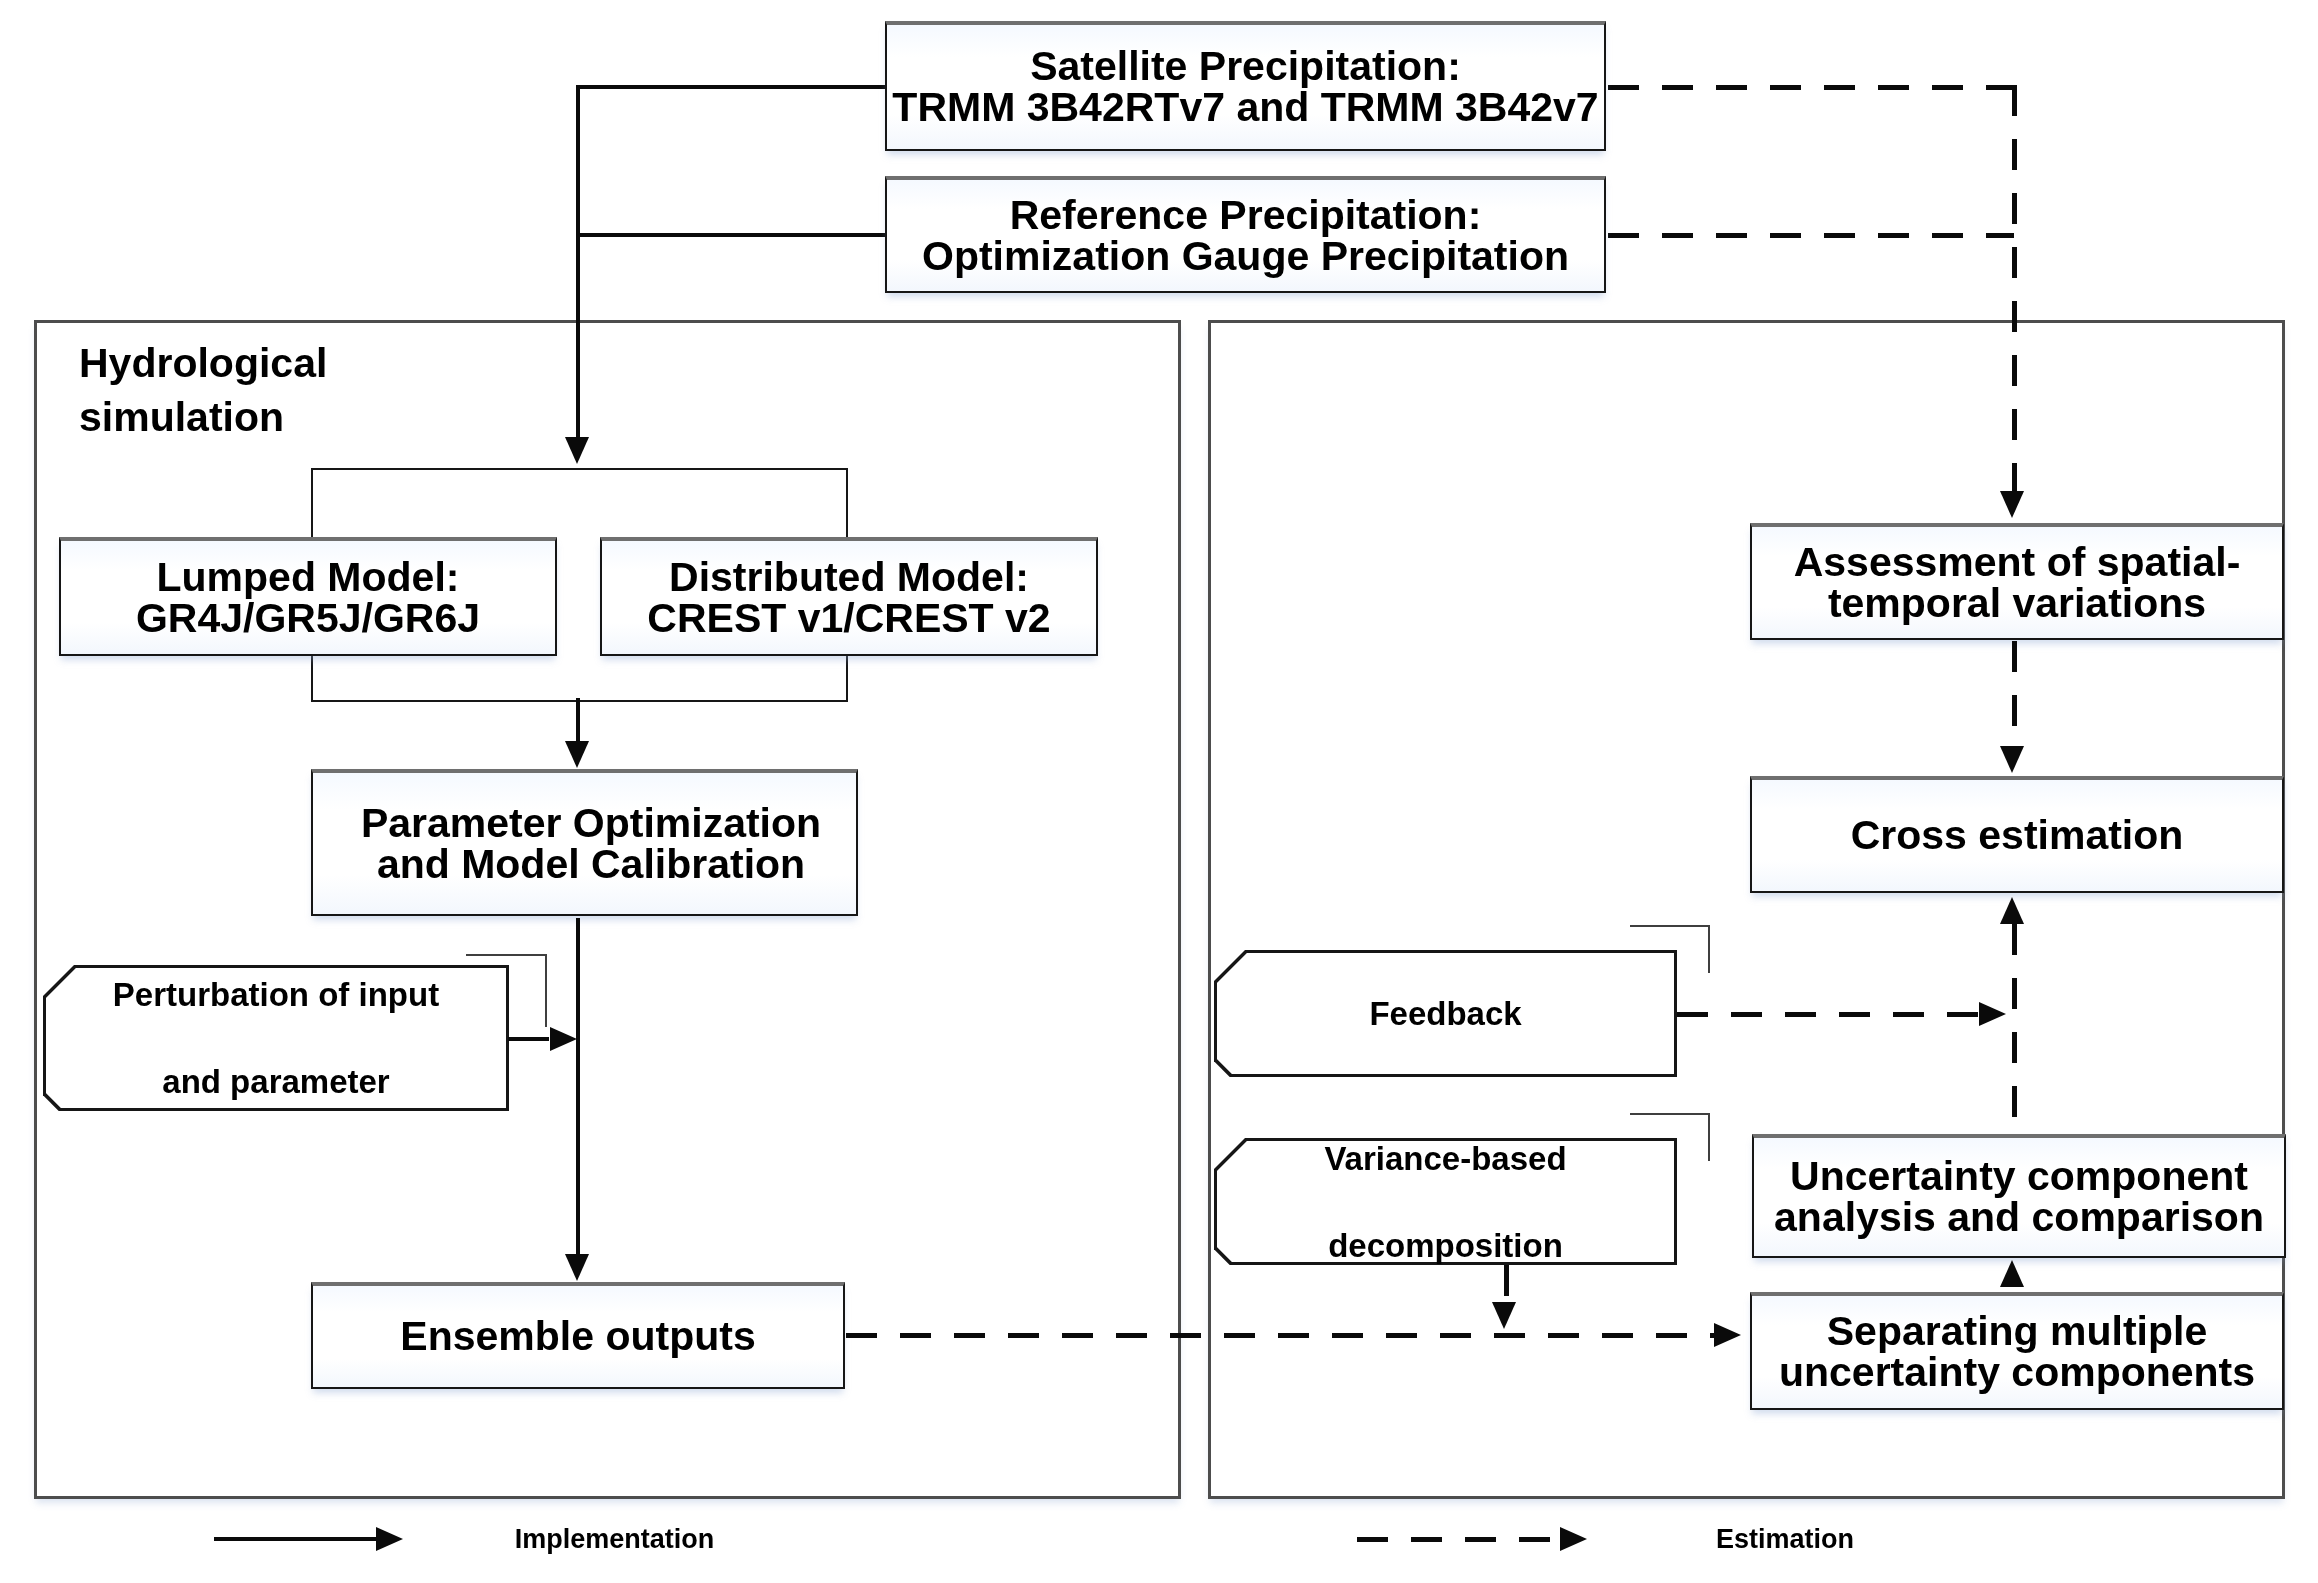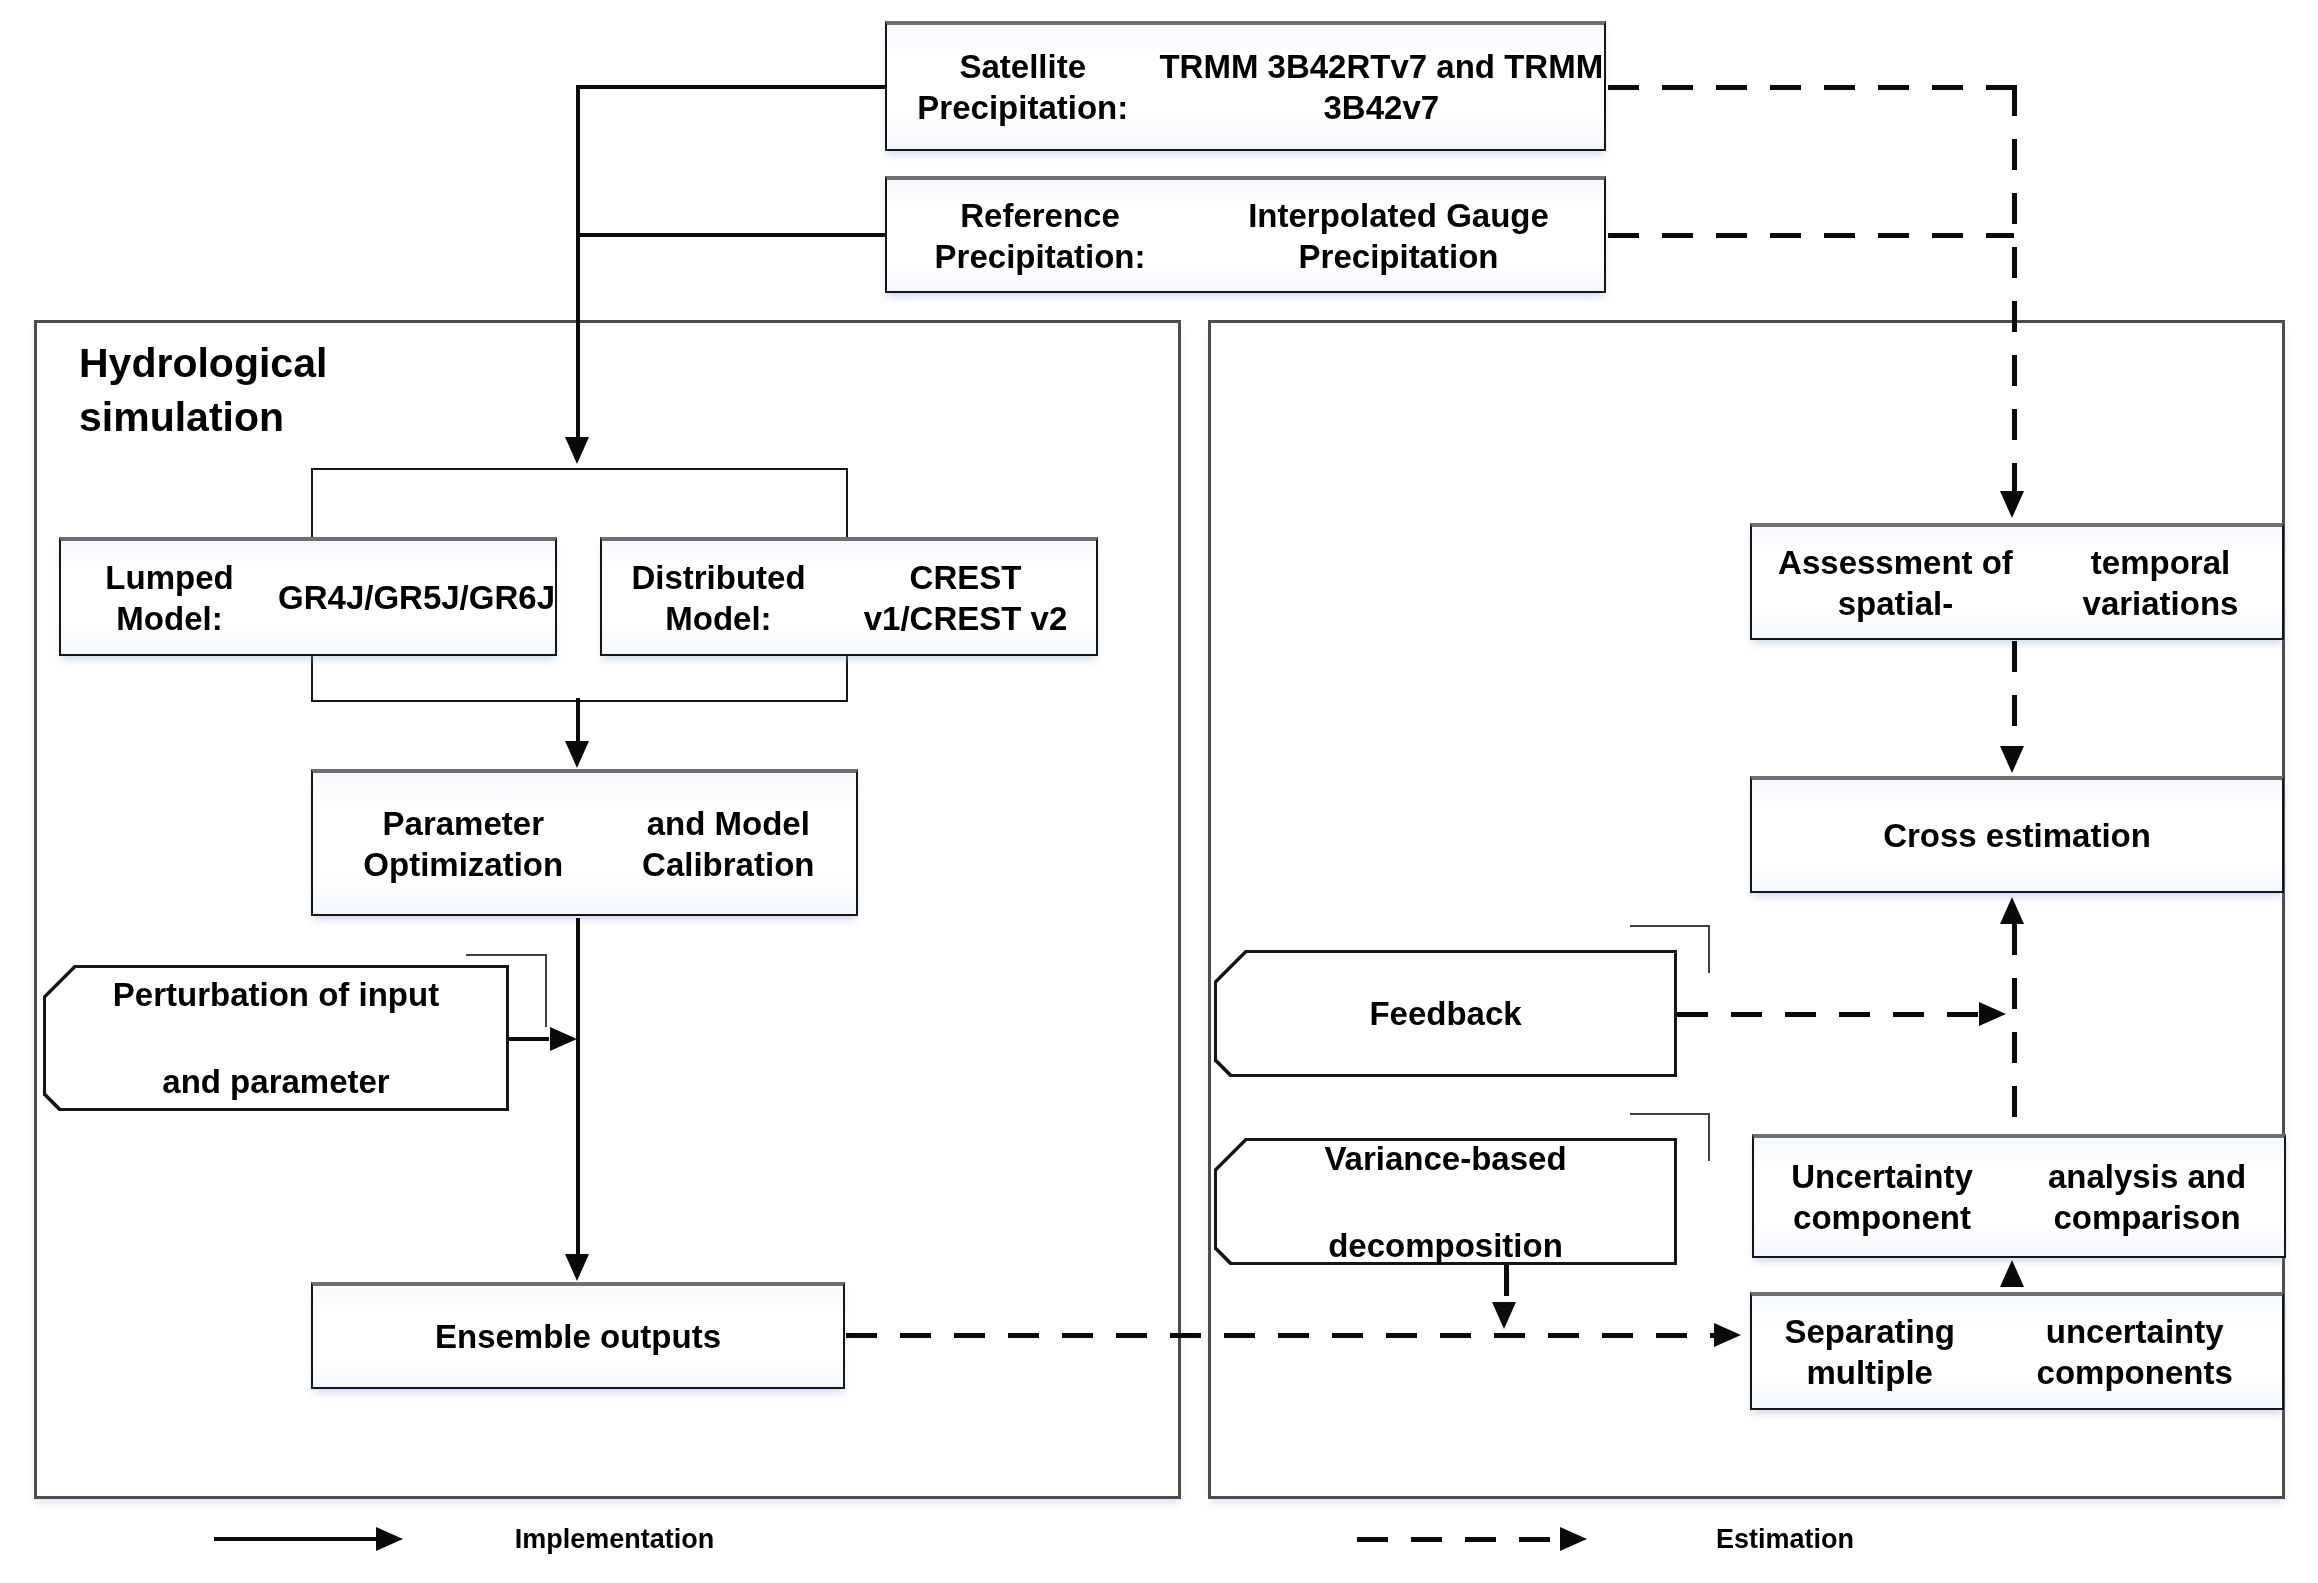--- a/index.html
+++ b/index.html
@@ -24,25 +24,25 @@
     line-height:54px;
     text-align:left;
     white-space:nowrap;
   }
   .box{
     position:absolute;
     background:linear-gradient(180deg,#f5f9ff 0%,#ffffff 26%,#ffffff 72%,#f3f7fd 100%);
     border:2.9px solid var(--box-border,#161616);
     border-top:4.3px solid var(--box-top,#6f6f6f);
     box-shadow:0 5.7px 7.1px -2.1px rgba(140,165,210,.38);
-    display:flex;flex-direction:row;
+    display:flex;flex-direction:column;
     align-items:center;justify-content:center;
     text-align:center;
     font-weight:bold;
-    font-size:33px;line-height:41px;
+    font-size:41px;line-height:41px;
   }
   .callout{position:absolute;}
   .callout .co-border{
     position:absolute;inset:0;
     background:var(--box-border,#161616);
     clip-path:polygon(31px 0, 100% 0, 100% 100%, 15.7px 100%, 0 calc(100% - 15.7px), 0 31px);
   }
   .callout .co-fill{
     position:absolute;inset:2.9px;
     background:#ffffff;
@@ -193,21 +193,21 @@
     <div>Separating multiple</div>
     <div>uncertainty components</div>
   </div>
 
   <div class="box" style="left:885px;top:21.4px;width:717px;height:124px;">
     <div>Satellite Precipitation:</div>
     <div>TRMM 3B42RTv7 and TRMM 3B42v7</div>
   </div>
   <div class="box" style="left:885px;top:176px;width:717px;height:111px;">
     <div>Reference Precipitation:</div>
-    <div>Interpolated Gauge Precipitation</div>
+    <div>Optimization Gauge Precipitation</div>
   </div>
 
   <div class="sol-h" style="left:214px;top:1537px;width:162px;"></div>
   <div class="arr-right" style="left:376px;top:1527px;"></div>
   <div class="legend-label" style="left:443px;top:1518px;width:343px;">Implementation</div>
 
   <div class="dash-h" style="left:1357px;top:1537px;width:204px;"></div>
   <div class="arr-right" style="left:1560px;top:1527px;"></div>
   <div class="legend-label" style="left:1642px;top:1518px;width:286px;">Estimation</div>
 

